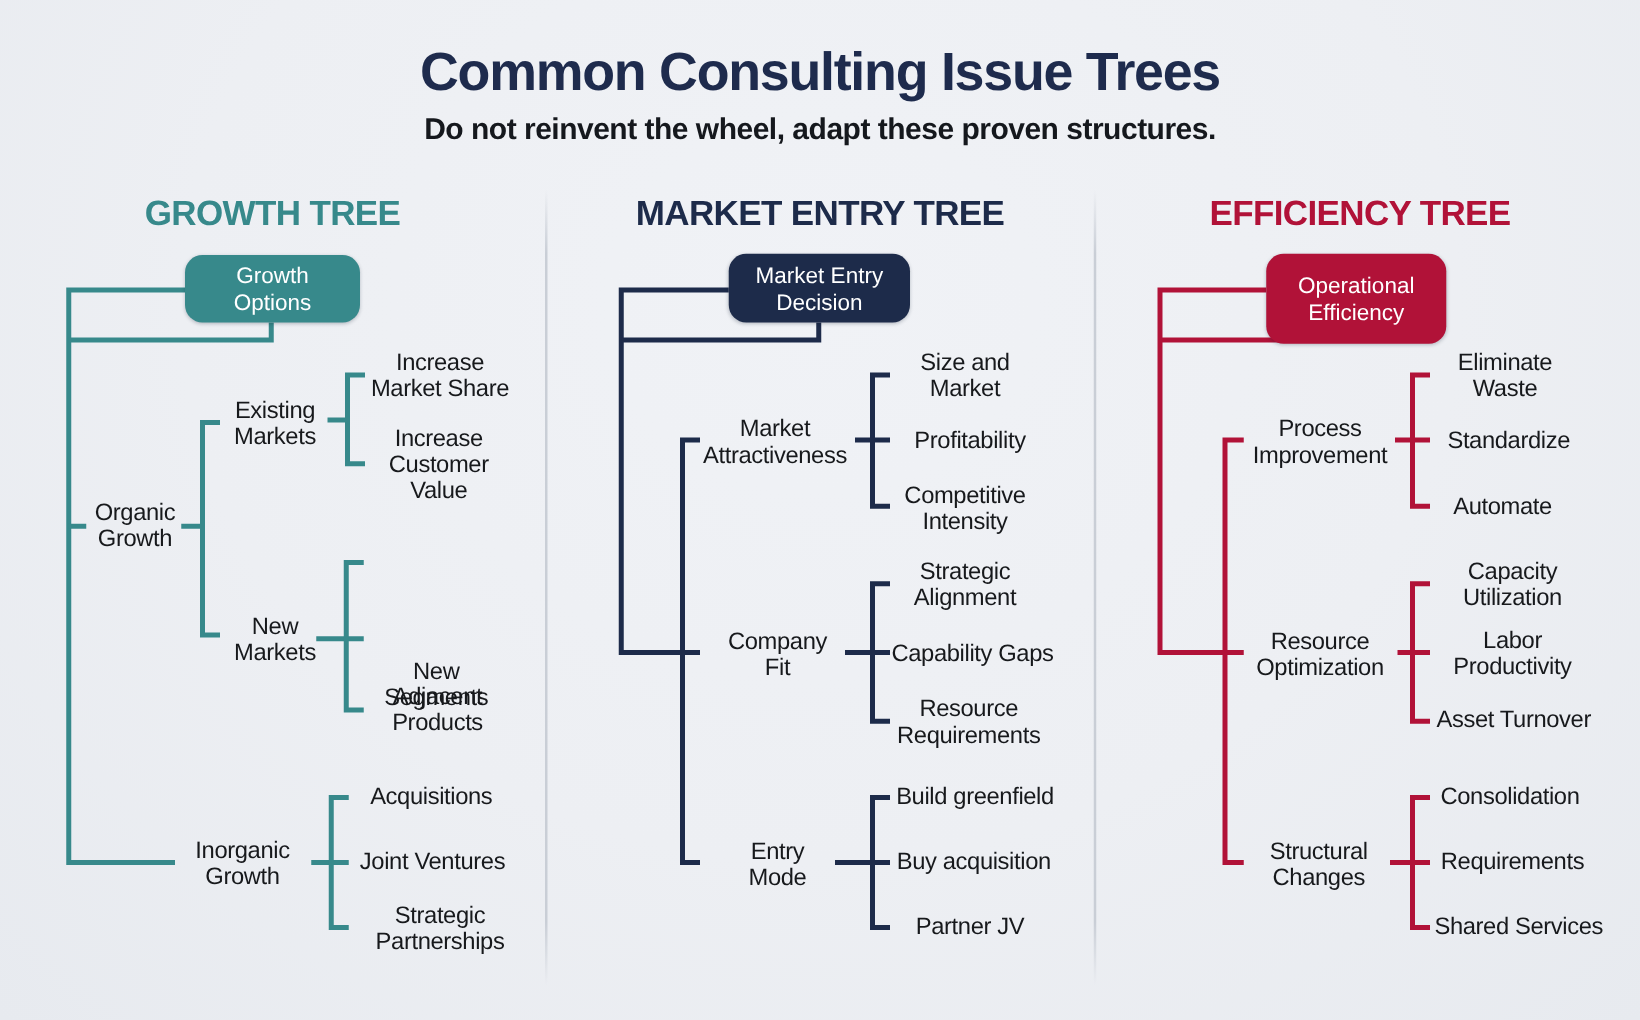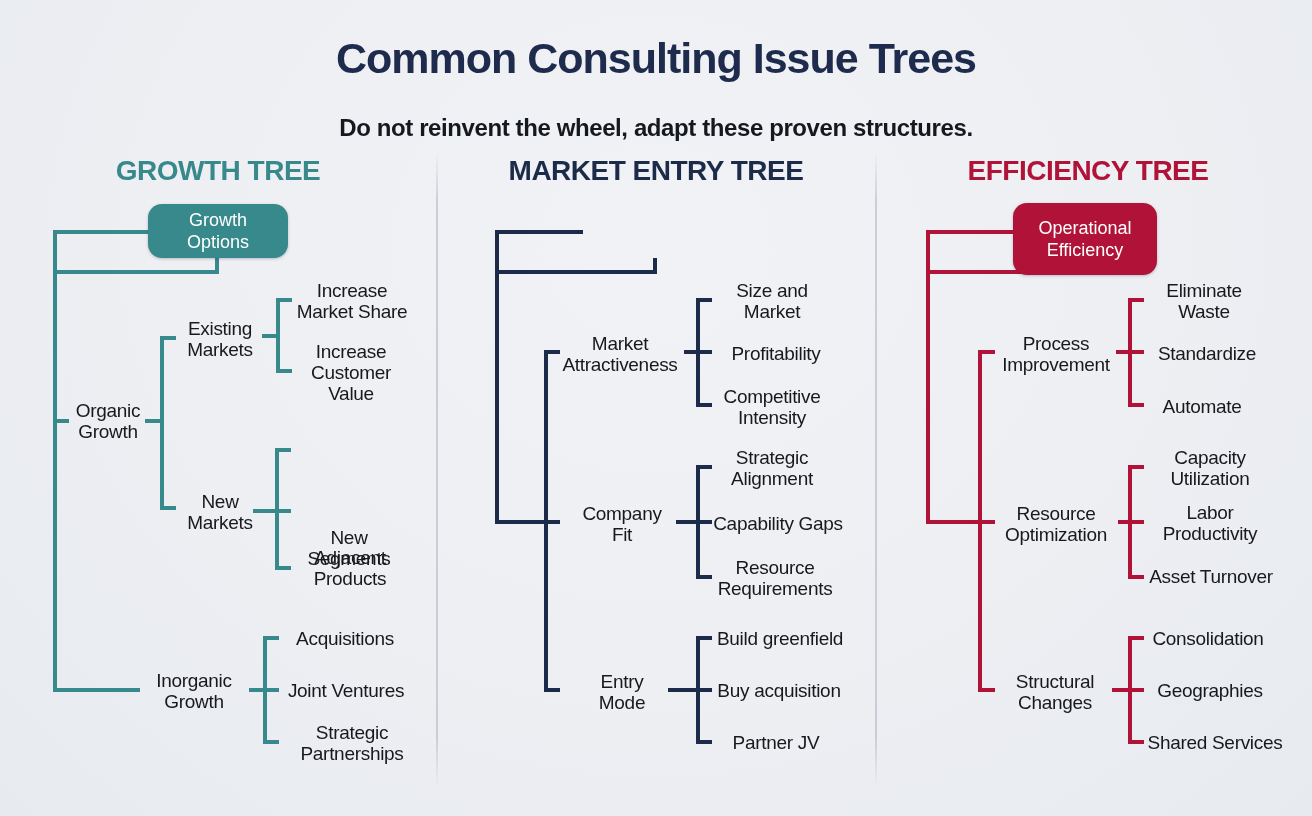--- a/index.html
+++ b/index.html
@@ -7,21 +7,21 @@
     position:relative;width:1312px;height:816px;overflow:hidden;
     background:radial-gradient(ellipse at 50% 30%, #f0f2f6 0%, #edeff3 55%, #e7eaef 100%);
     font-family:"Liberation Sans","DejaVu Sans",sans-serif;
   }
   .main-title{
     position:absolute;left:0;top:34px;width:1312px;text-align:center;
     font-size:43px;font-weight:800;letter-spacing:-1px;color:#1e2b4d;
   }
   .subtitle{
     position:absolute;left:0;top:90px;width:1312px;text-align:center;
-    font-size:24px;font-weight:600;letter-spacing:-0.4px;color:#15181d;margin-top:24px;
+    font-size:24px;font-weight:600;letter-spacing:-0.4px;color:#15181d;
   }
   .tree-header{
     position:absolute;transform:translate(-50%,-50%);white-space:nowrap;
     font-size:28px;font-weight:800;letter-spacing:-0.5px;
   }
   .root-box{
     position:absolute;border-radius:14px;display:flex;align-items:center;justify-content:center;
     text-align:center;color:#ffffff;font-size:18px;line-height:22px;font-weight:500;
     padding:0 15px;box-sizing:border-box;box-shadow:0 1px 3px rgba(20,30,50,0.25);
   }
@@ -79,20 +79,21 @@
         <path d="M1112,690 H1144"></path>
         <path d="M1144,638 H1130 V742 H1144"></path>
       </g>
     </svg>
 
   <div class="tree-header" id="h0" style="left: 218px; top: 171px; color: rgb(55, 137, 139);">GROWTH TREE</div>
   <div class="tree-header" id="h1" style="left: 656px; top: 171px; color: rgb(29, 43, 74);">MARKET ENTRY TREE</div>
   <div class="tree-header" id="h2" style="left: 1088px; top: 171px; color: rgb(177, 18, 56);">EFFICIENCY TREE</div>
 
   <div class="root-box" id="r0" style="left: 148px; top: 204px; width: 140px; height: 54px; background: rgb(55, 137, 139);">Growth Options</div>
+  <div class="root-box" id="r1" style="left: 583px; top: 203px; width: 145px; height: 55px; background: rgb(29, 43, 74);">Market Entry Decision</div>
   <div class="root-box" id="r2" style="left: 1013px; top: 203px; width: 144px; height: 72px; background: rgb(177, 18, 56);">Operational Efficiency</div>
 <div class="node" style="left: 108px; top: 421px; width: 84px;">Organic Growth</div>
     <div class="node" style="left: 220px; top: 339px; width: 92px;">Existing Markets</div>
     <div class="node" style="left: 352px; top: 301px; width: 130px;">Increase Market Share</div>
     <div class="node" style="left: 351px; top: 372px; width: 100px;">Increase Customer Value</div>
     <div class="node" style="left: 220px; top: 512px; width: 84px;">New Markets</div>
     <div class="node" style="left: 349px; top: 512px; width: 100px; margin-top: 36px;">New Segments</div>
     <div class="node" style="left: 350px; top: 568px; width: 110px;">Adjacent Products</div>
     <div class="node" style="left: 194px; top: 691px; width: 104px;">Inorganic Growth</div>
     <div class="node nowrap" style="left: 345px; top: 638px;">Acquisitions</div>
@@ -113,15 +114,15 @@
     <div class="node" style="left: 1056px; top: 354px; width: 150px;">Process Improvement</div>
     <div class="node" style="left: 1204px; top: 301px; width: 110px;">Eliminate Waste</div>
     <div class="node nowrap" style="left: 1207px; top: 353px;">Standardize</div>
     <div class="node nowrap" style="left: 1202px; top: 406px;">Automate</div>
     <div class="node" style="left: 1056px; top: 524px; width: 130px;">Resource Optimization</div>
     <div class="node" style="left: 1210px; top: 468px; width: 120px;">Capacity Utilization</div>
     <div class="node" style="left: 1210px; top: 523px; width: 130px;">Labor Productivity</div>
     <div class="node nowrap" style="left: 1211px; top: 576px;">Asset Turnover</div>
     <div class="node" style="left: 1055px; top: 692px; width: 120px;">Structural Changes</div>
     <div class="node nowrap" style="left: 1208px; top: 638px;">Consolidation</div>
-    <div class="node nowrap" style="left: 1210px; top: 690px;">Geographies</div>
+    <div class="node nowrap" style="left: 1210px; top: 690px;">Requirements</div>
     <div class="node nowrap" style="left: 1215px; top: 742px;">Shared Services</div>
   </div>
 
 </body></html>

